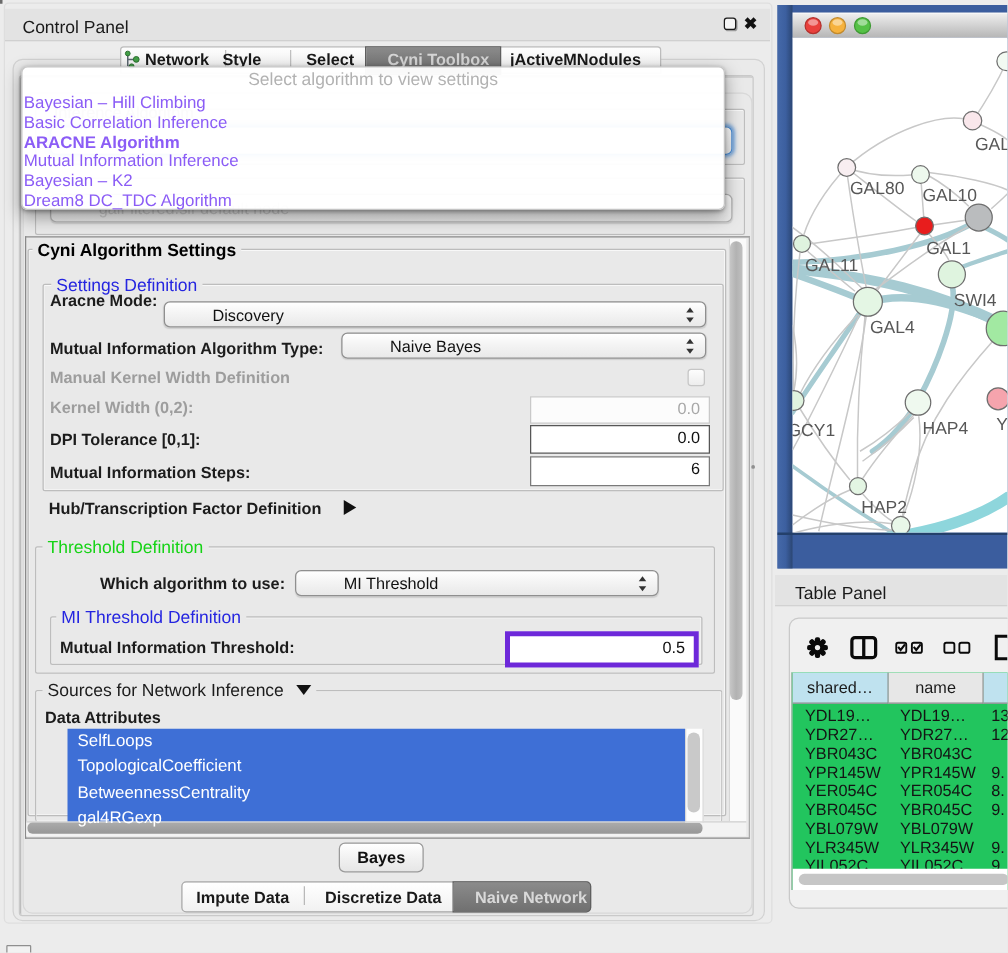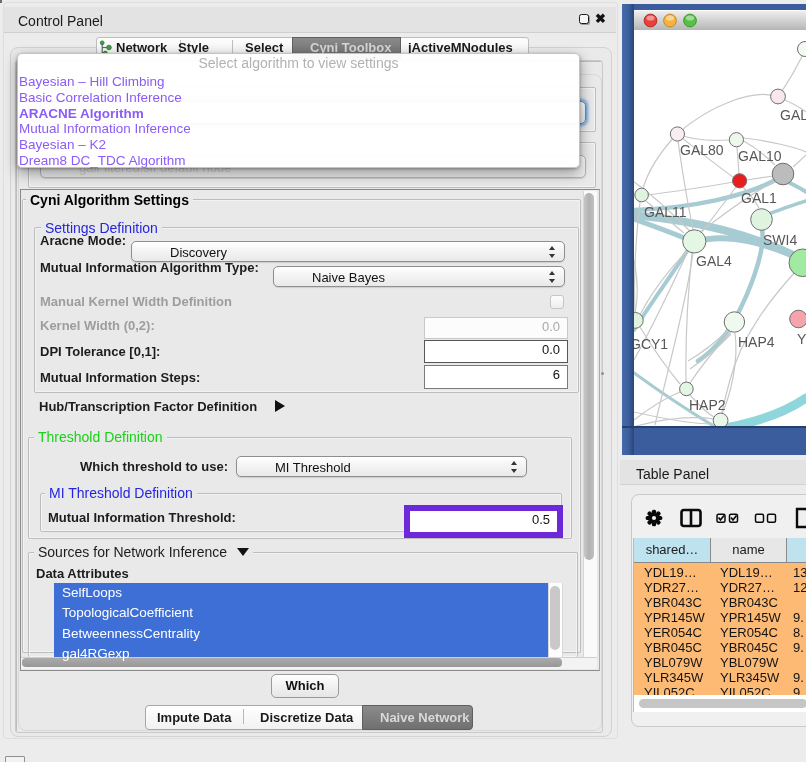--- a/index.html
+++ b/index.html
@@ -64,62 +64,62 @@
 <div class="gtitle" style="left:26px;top:193px;color:#000000;font-weight:bold;">Cyni Algorithm Settings</div>
 
 <div class="gbox" style="left:34px;top:227px;width:543px;height:164px;border-color:#bdbdbd;"></div>
 <div class="gtitle" style="left:41px;top:221px;color:#2525e0;">Settings Definition</div>
 
 <div class="lbl abs" style="left:40px;top:233px;">Aracne Mode:</div>
 <div class="combo" style="left:131px;top:241px;width:434px;height:21px;">
     <span class="ct">Discovery</span>
     <span class="arrows"></span>
   </div>
-<div class="lbl abs" style="left:40px;top:260px;">Mutual Information Algorithm Type:</div>
+<div class="lbl abs" style="left:40px;top:271px;">Mutual Information Algorithm Type:</div>
 <div class="combo" style="left:273px;top:266px;width:292px;height:21px;">
     <span class="ct">Naive Bayes</span>
     <span class="arrows"></span>
   </div>
 <div class="lbl abs dis" style="left:40px;top:294px;">Manual Kernel Width Definition</div>
 <div class="abs" style="left:550px;top:295px;width:12px;height:12px;border:1px solid #c6c6c6;border-radius:3px;background:linear-gradient(#fdfdfd,#ededed);"></div>
 <div class="lbl abs dis" style="left:40px;top:318px;">Kernel Width (0,2):</div>
 <div class="fld" style="left:424px;top:317px;width:135px;height:19px;border:1px solid #c9c9c9;background:#fcfcfc;color:#a8a8a8;padding:1px 7px 0 0;">0.0</div>
 <div class="lbl abs" style="left:40px;top:344px;">DPI Tolerance [0,1]:</div>
 <div class="fld" style="left:424px;top:340px;width:135px;height:20px;border:1px solid #565656;padding:1px 7px 0 0;">0.0</div>
 <div class="lbl abs" style="left:40px;top:370px;">Mutual Information Steps:</div>
 <div class="fld" style="left:424px;top:365px;width:135px;height:21px;border:1px solid #7a7a7a;padding:1px 7px 0 0;">6</div>
 
 <div class="lbl abs" style="left:39px;top:399px;">Hub/Transcription Factor Definition</div>
 <div class="abs" style="left:275px;top:400px;width:0;height:0;border-top:6.5px solid transparent;border-bottom:6.5px solid transparent;border-left:10px solid #111;"></div>
 
 <div class="gbox" style="left:28px;top:437px;width:542px;height:100px;border-color:#bdbdbd;"></div>
 <div class="gtitle" style="left:34px;top:430px;color:#16d316;">Threshold Definition</div>
-<div class="lbl abs" style="left:80px;top:459px;">Which threshold to use:</div>
+<div class="lbl abs" style="left:80px;top:459px;">Which algorithm to use:</div>
 <div class="combo" style="left:236px;top:456px;width:291px;height:21px;">
     <span class="ct">MI Threshold</span>
     <span class="arrows"></span>
   </div>
 
 <div class="gbox" style="left:40px;top:493px;width:520px;height:37px;border-color:#bdbdbd;"></div>
 <div class="gtitle" style="left:45px;top:486px;color:#2525e0;">MI Threshold Definition</div>
 <div class="lbl abs" style="left:48px;top:510px;">Mutual Information Threshold:</div>
-<div class="fld" style="left:404px;top:505px;width:140px;height:20px;border:6px solid #6d28d9;padding:1px 7px 0 0;">0.5</div>
+<div class="fld" style="left:404px;top:505px;width:140px;height:20px;border:4px solid #6d28d9;padding:1px 7px 0 0;">0.5</div>
 
 <div class="gbox" style="left:28px;top:552px;width:548px;height:104px;border-color:#bdbdbd;border-bottom:none;"></div>
 <div class="gtitle" style="left:34px;top:545px;color:#1c1c1c;padding-right:26px;">Sources for Network Inference</div>
 <div class="abs" style="left:237px;top:548px;width:0;height:0;border-left:6.5px solid transparent;border-right:6.5px solid transparent;border-top:8px solid #111;"></div>
 <div class="lbl abs" style="left:36px;top:566px;">Data Attributes</div>
 
 <div class="abs" style="left:54px;top:583px;width:494px;height:74px;background:#3e6fd6;">
 <div style="font-size:13.5px;color:#fff;padding:0 0 0 8px;line-height:20.3px;white-space:nowrap;">SelfLoops<br>TopologicalCoefficient<br>BetweennessCentrality<br>gal4RGexp</div>
 </div>
 <div class="abs" style="left:548px;top:583px;width:13px;height:74px;background:#fdfdfd;border:1px solid #d8d8d8;border-top:none;"></div>
 <div class="abs" style="left:550px;top:586px;width:10px;height:64px;background:#c9c9c9;border-radius:5px;"></div>
 
-<div class="abs" style="left:271px;top:674px;width:66px;height:22px;background:linear-gradient(#ffffff,#efefef 60%,#e6e6e6);border:1px solid #9a9a9a;border-radius:5px;text-align:center;font-size:13px;font-weight:bold;color:#111;line-height:21px;">Which</div>
+<div class="abs" style="left:271px;top:674px;width:66px;height:22px;background:linear-gradient(#ffffff,#efefef 60%,#e6e6e6);border:1px solid #9a9a9a;border-radius:5px;text-align:center;font-size:13px;font-weight:bold;color:#111;line-height:21px;">Bayes</div>
 
 <div class="abs" style="left:145px;top:705px;width:326px;height:23px;background:linear-gradient(#ffffff,#f1f1f1);border:1px solid #a8a8a8;border-radius:4px;"></div>
 <div class="abs" style="left:157px;top:710px;font-size:13px;font-weight:bold;color:#1a1a1a;">Impute Data</div>
 <div class="abs" style="left:243px;top:709px;width:1px;height:15px;background:#b9b9b9;"></div>
 <div class="abs" style="left:260px;top:710px;font-size:13px;font-weight:bold;color:#1a1a1a;">Discretize Data</div>
 <div class="abs" style="left:362px;top:705px;width:109px;height:23px;background:linear-gradient(#8b8b8b,#707070);border:1px solid #5f5f5f;border-radius:0 4px 4px 0;"></div>
 <div class="abs" style="left:380px;top:710px;font-size:13px;font-weight:bold;color:#d9d9d9;">Naive Network</div>
 
 <div class="abs" style="left:601px;top:372px;width:3px;height:3px;border-radius:50%;background:#8f8f8f;"></div>
 
@@ -257,20 +257,20 @@
 <rect x="77" y="10.2" width="8" height="8" rx="1.5"></rect>
 <rect x="89.5" y="10.2" width="8" height="8" rx="1.5"></rect>
 <path d="M78.5 13.5 l2 2.5 3.5 -4.5" stroke-width="1.7"></path>
 <path d="M91 13.5 l2 2.5 3.5 -4.5" stroke-width="1.7"></path>
 <rect x="115.5" y="10.2" width="8" height="8" rx="1.5"></rect>
 <rect x="127.5" y="10.2" width="8" height="8" rx="1.5"></rect>
 </g>
 <path d="M157 5 h9 l5 5 v13 h-14 z" fill="none" stroke="#0a0a0a" stroke-width="2.4"></path>
 </svg>
 
-<div class="abs" style="left:633px;top:538px;width:173px;height:174px;background:#fdba74;overflow:hidden;border-left:1px solid #bbb;">
+<div class="abs" style="left:633px;top:538px;width:173px;height:174px;background:#22c55e;overflow:hidden;border-left:1px solid #bbb;">
   <div style="position:absolute;left:0;top:0;height:24px;width:76px;background:#bfe2ef;border-right:1px solid #8a8a8a;border-bottom:1px solid #8a8a8a;text-align:center;font-size:13px;color:#1a1a1a;line-height:24px;">shared…</div>
   <div style="position:absolute;left:77px;top:0;height:24px;width:75px;background:#e7e7e7;border-right:1px solid #8a8a8a;border-bottom:1px solid #8a8a8a;text-align:center;font-size:13px;color:#1a1a1a;line-height:24px;">name</div>
   <div style="position:absolute;left:153px;top:0;height:24px;width:20px;background:#bfe2ef;border-bottom:1px solid #8a8a8a;"></div>
   <div style="position:absolute;left:0;top:27px;font-size:13px;color:#141414;line-height:15px;white-space:pre;font-family:'Liberation Sans',sans-serif;"><span style="display:inline-block;width:67px;padding-left:10px;">YDL19…</span><span style="display:inline-block;width:73px;padding-left:9px;">YDL19…</span>13<br><span style="display:inline-block;width:67px;padding-left:10px;">YDR27…</span><span style="display:inline-block;width:73px;padding-left:9px;">YDR27…</span>12<br><span style="display:inline-block;width:67px;padding-left:10px;">YBR043C</span><span style="display:inline-block;width:73px;padding-left:9px;">YBR043C</span><br><span style="display:inline-block;width:67px;padding-left:10px;">YPR145W</span><span style="display:inline-block;width:73px;padding-left:9px;">YPR145W</span>9.<br><span style="display:inline-block;width:67px;padding-left:10px;">YER054C</span><span style="display:inline-block;width:73px;padding-left:9px;">YER054C</span>8.<br><span style="display:inline-block;width:67px;padding-left:10px;">YBR045C</span><span style="display:inline-block;width:73px;padding-left:9px;">YBR045C</span>9.<br><span style="display:inline-block;width:67px;padding-left:10px;">YBL079W</span><span style="display:inline-block;width:73px;padding-left:9px;">YBL079W</span><br><span style="display:inline-block;width:67px;padding-left:10px;">YLR345W</span><span style="display:inline-block;width:73px;padding-left:9px;">YLR345W</span>9.<br><span style="display:inline-block;width:67px;padding-left:10px;">YIL052C</span><span style="display:inline-block;width:73px;padding-left:9px;">YIL052C</span>9.</div>
   <div style="position:absolute;left:0;top:157px;width:173px;height:17px;background:#fff;"></div>
   <div style="position:absolute;left:5px;top:161px;width:168px;height:9px;background:#c6c6c6;border-radius:4.5px;"></div>
 </div>
 
 </body></html>

